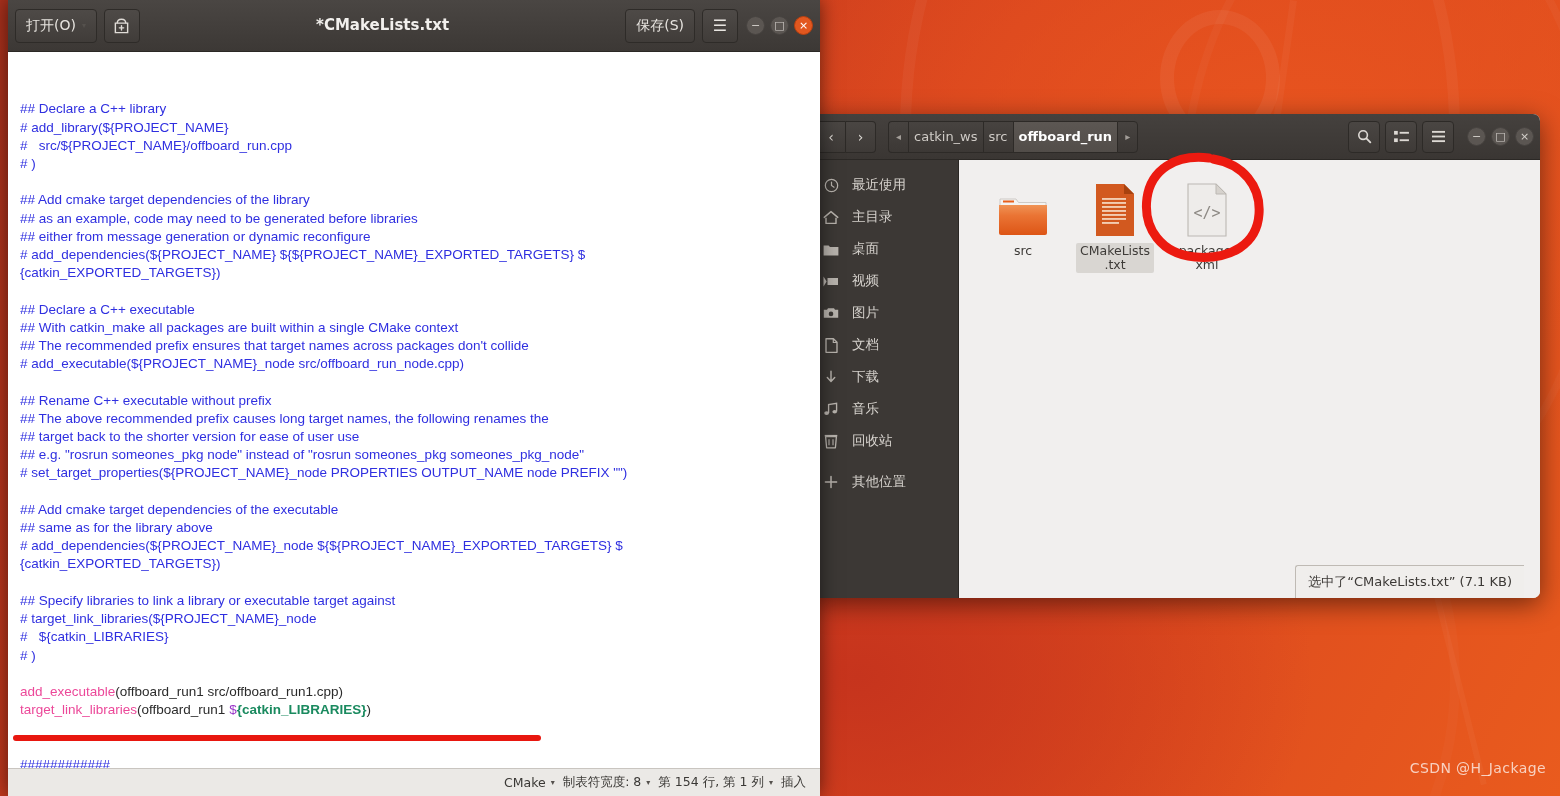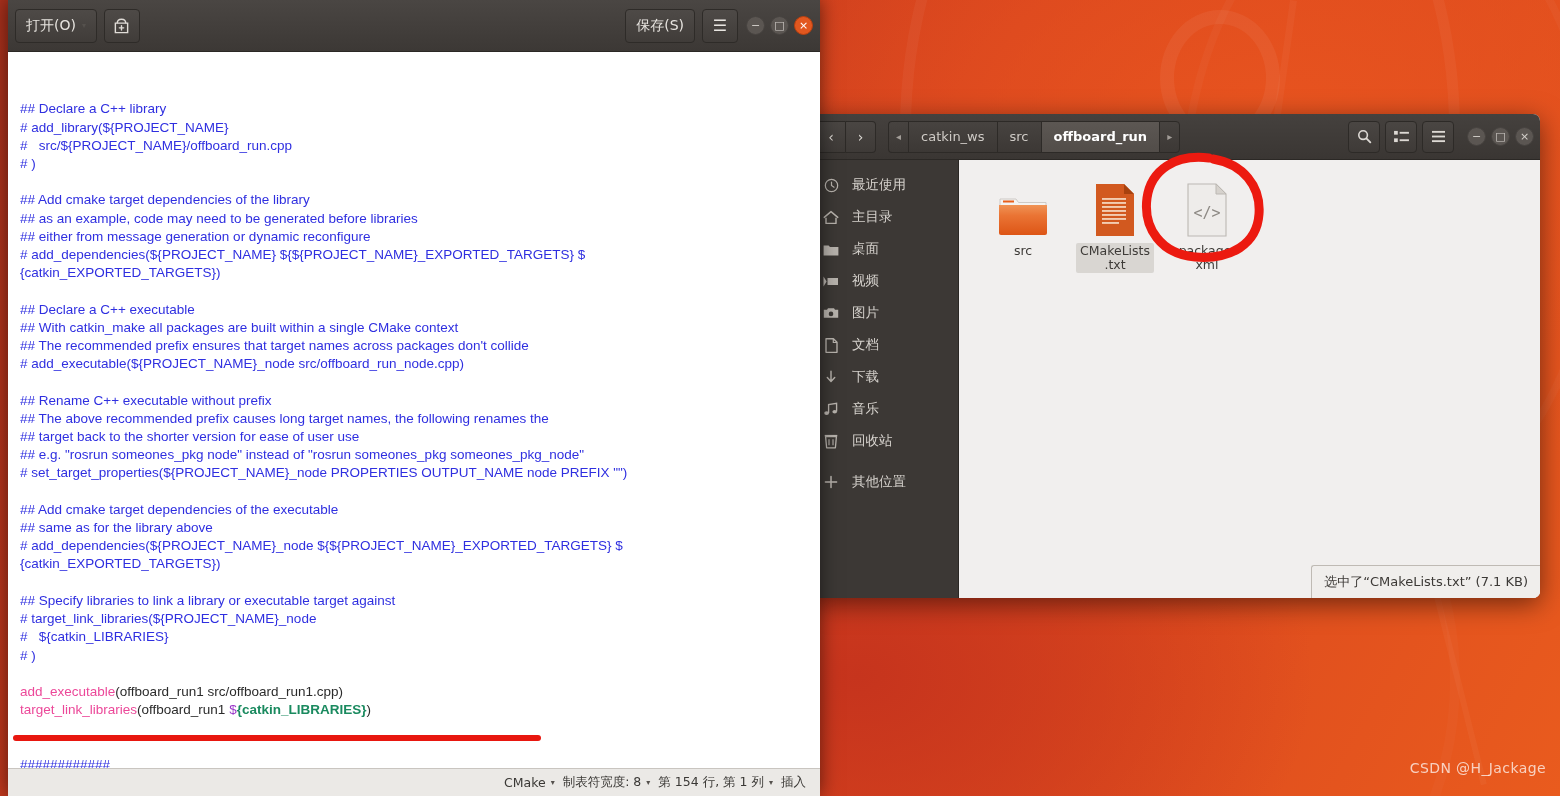--- a/index.html
+++ b/index.html
@@ -154,21 +154,21 @@
     font-size: 14px; cursor: pointer;
   }
   .navbtn:first-child { border-radius: 4px 0 0 4px; }
   .navbtn:last-child { border-radius: 0 4px 4px 0; border-left: none; }
 
   .crumbs { display: flex; margin-left: 6px; }
   .crumb {
     background: linear-gradient(180deg,#474340 0%,#3c3835 100%);
     border: 1px solid #2d2a27; border-right: none;
     color: #cfcbc6; font-size: 13px;
-    padding: 0 12px; height: 32px;
+    padding: 0 5px; height: 32px;
     display: flex; align-items: center; cursor: pointer;
     white-space: nowrap;
   }
   .crumb:first-child { border-radius: 4px 0 0 4px; }
   .crumb:last-child { border-radius: 0 4px 4px 0; border-right: 1px solid #2d2a27; }
   .crumb.arrow { padding: 0 7px; font-size: 10px; color: #a29d98; }
   .crumb.active {
     background: linear-gradient(180deg,#5c5753 0%,#524d49 100%);
     color: #ffffff; font-weight: bold;
   }
@@ -228,21 +228,21 @@
   .redcircle {
     position: absolute;
     left: 1139px; top: 152px;
     width: 128px; height: 110px;
     pointer-events: none;
     z-index: 40;
   }
 
   .tooltip {
     position: absolute;
-    right: 0px; bottom: 0px;
+    right: 16px; bottom: 0px;
     background: #f0eeec;
     border: 1px solid #bfbab4;
     border-bottom: none; border-right: none;
     border-top-left-radius: 3px;
     padding: 7px 12px;
     font-size: 13px; color: #3c3936;
     white-space: nowrap;
   }
 
   .watermark {
@@ -486,20 +486,21 @@
 
       <div class="tb-btn" style="margin-left:7px; width:36px; padding:0;">
         <svg width="17" height="17" viewBox="0 0 18 18">
           <path d="M2.5 6.5h13v10h-13z" fill="none" stroke="#e0dcd7" stroke-width="1.5"></path>
           <path d="M4.5 6.5c0-2.6 1.9-4.2 4.5-4.2s4.5 1.6 4.5 4.2" fill="none" stroke="#e0dcd7" stroke-width="1.5"></path>
           <path d="M9 9.2v4.6M6.7 11.5h4.6" stroke="#e0dcd7" stroke-width="1.5" stroke-linecap="round"></path>
         </svg>
       </div>
 
       <div class="gedit-title-wrap">
+        <div class="gedit-title">*CMakeLists.txt</div>
       </div>
 
       <div class="tb-btn">保存(S)</div>
 
       <div class="tb-btn" style="margin-left:7px; width:36px; padding:0; font-size:16px;">☰</div>
 
       <div class="wincontrols">
         <div class="wc">−</div>
         <div class="wc">□</div>
         <div class="wc close-active">×</div>

